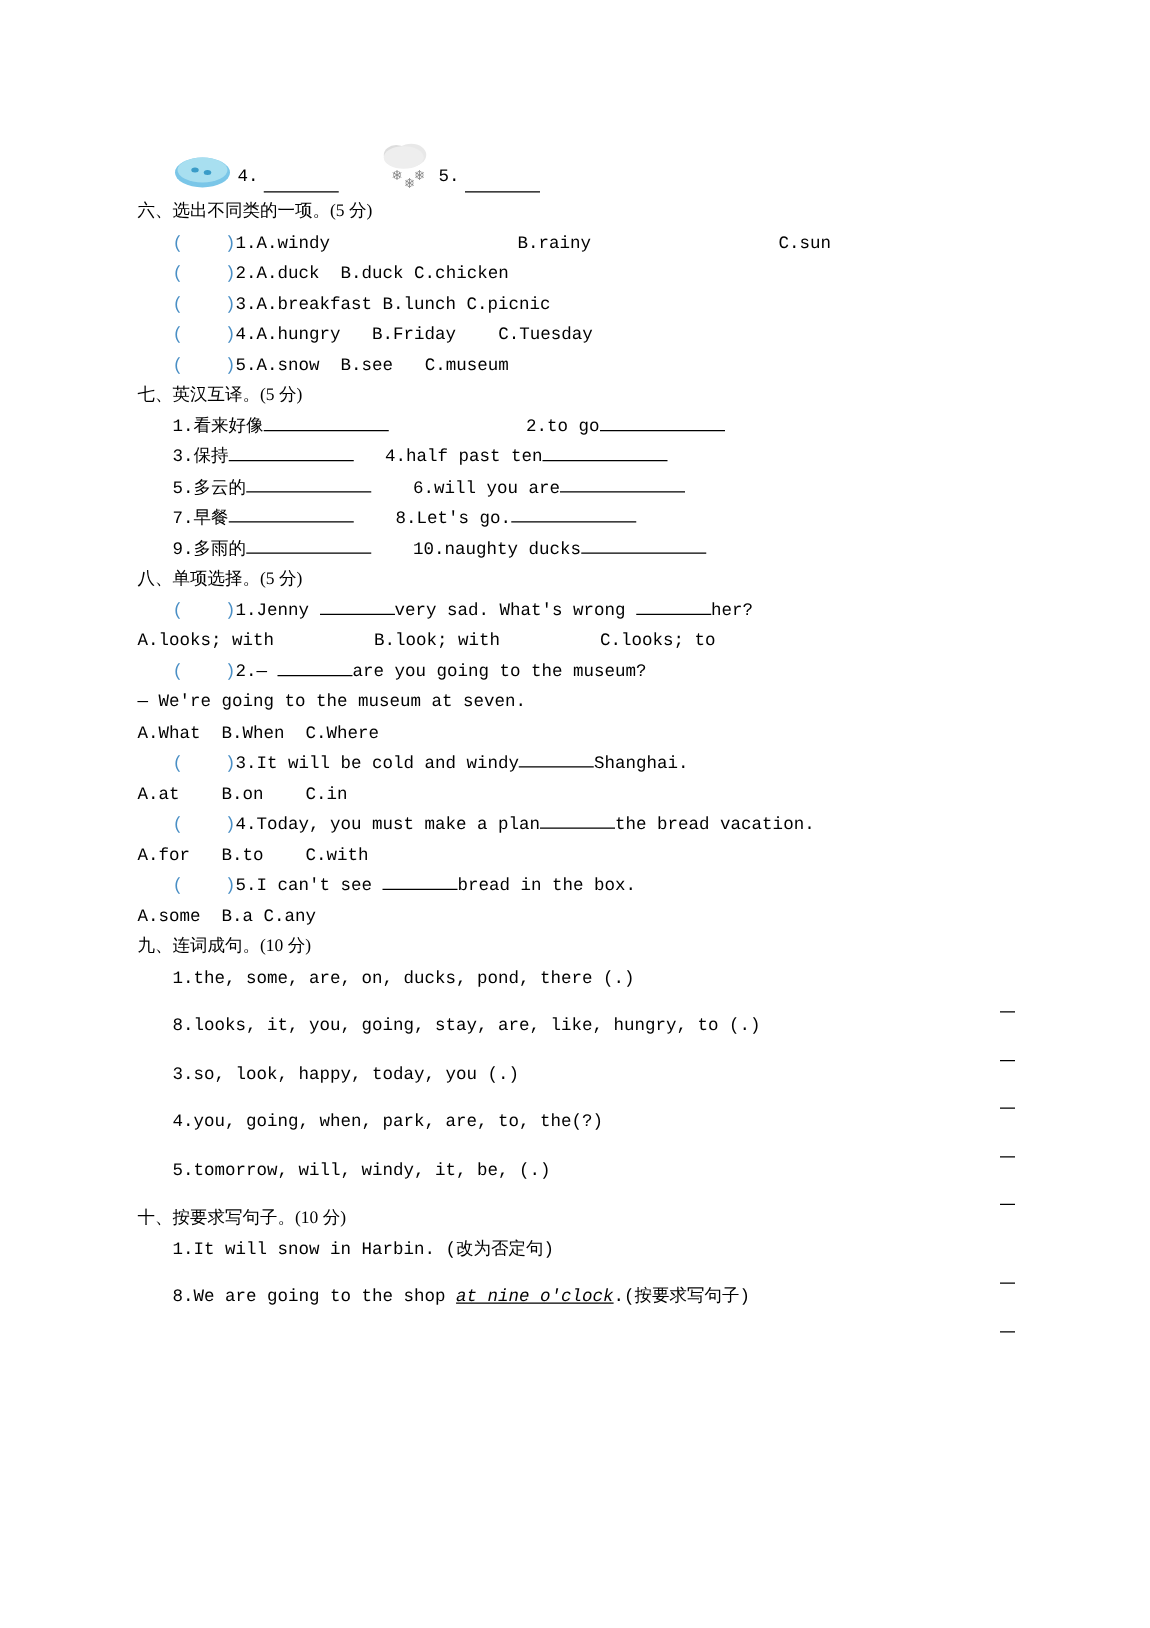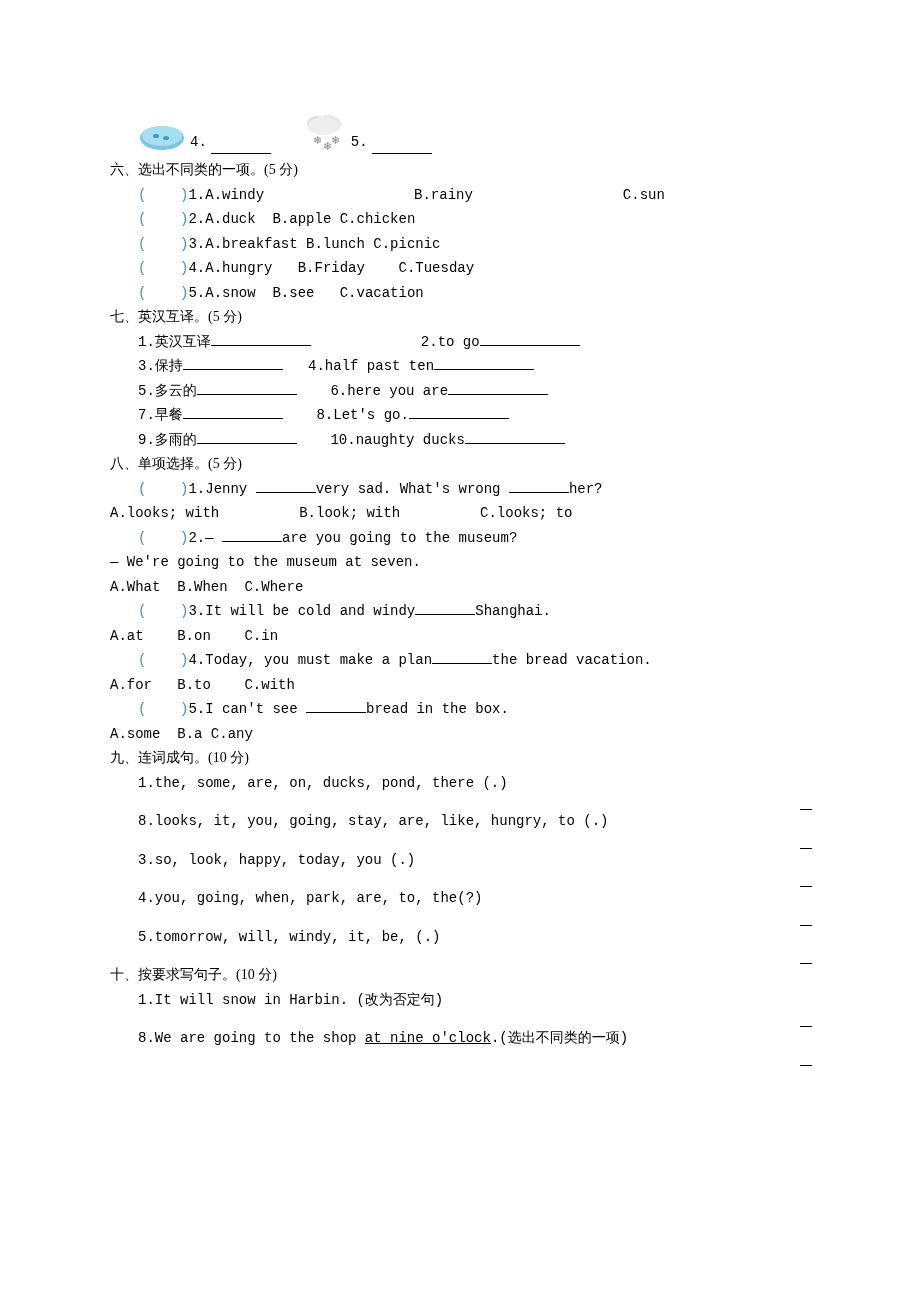--- a/index.html
+++ b/index.html
@@ -44,21 +44,21 @@
       vertical-align: bottom;
     }
     .trail-blank {
       float: right;
       border-bottom: 1px solid #000;
       width: 12px;
       height: 14px;
       margin-right: -2px;
     }
     .spacer { height: 14px; }
-    .underline { text-decoration: underline; }
+    .underline { text-decoration: underline; font-style: italic; }
   </style>
 </head>
 <body>
 
 <div class="image-row">
   <span class="weather-icon">
     <svg viewBox="0 0 48 44">
       <ellipse cx="24" cy="28" rx="22" ry="12" fill="#7ac6e8"></ellipse>
       <ellipse cx="24" cy="26" rx="20" ry="10" fill="#a8dff0"></ellipse>
       <ellipse cx="18" cy="26" rx="3" ry="2" fill="#3a9cc8"></ellipse>
@@ -79,35 +79,35 @@
     </svg>
   </span>
   <span class="mono">5.</span>
   <span class="blank blank-sm"></span>
 </div>
 
 <div class="section-title">六、选出不同类的一项。(5 分)</div>
 
 <div class="indent1 mono"><span class="bracket">(&nbsp;&nbsp;&nbsp;&nbsp;)</span><span>1.</span><span>A.windy</span><span style="display:inline-block;width:150px;"></span><span>B.rainy</span><span style="display:inline-block;width:150px;"></span><span>C.sun</span></div>
 
-<div class="indent1 mono"><span class="bracket">(&nbsp;&nbsp;&nbsp;&nbsp;)</span><span>2.</span><span>A.duck</span>&nbsp;&nbsp;<span>B.apple</span>&nbsp;<span>C.chicken</span></div>
+<div class="indent1 mono"><span class="bracket">(&nbsp;&nbsp;&nbsp;&nbsp;)</span><span>2.</span><span>A.duck</span>&nbsp;&nbsp;<span>B.duck</span>&nbsp;<span>C.chicken</span></div>
 
 <div class="indent1 mono"><span class="bracket">(&nbsp;&nbsp;&nbsp;&nbsp;)</span><span>3.</span><span>A.breakfast</span>&nbsp;<span>B.lunch</span>&nbsp;<span>C.picnic</span></div>
 
 <div class="indent1 mono"><span class="bracket">(&nbsp;&nbsp;&nbsp;&nbsp;)</span><span>4.</span><span>A.hungry</span>&nbsp;&nbsp;&nbsp;<span>B.Friday</span>&nbsp;&nbsp;&nbsp;&nbsp;<span>C.Tuesday</span></div>
 
-<div class="indent1 mono"><span class="bracket">(&nbsp;&nbsp;&nbsp;&nbsp;)</span><span>5.</span><span>A.snow</span>&nbsp;&nbsp;<span>B.see</span>&nbsp;&nbsp;&nbsp;<span>C.vacation</span></div>
+<div class="indent1 mono"><span class="bracket">(&nbsp;&nbsp;&nbsp;&nbsp;)</span><span>5.</span><span>A.snow</span>&nbsp;&nbsp;<span>B.see</span>&nbsp;&nbsp;&nbsp;<span>C.museum</span></div>
 
 <div class="section-title">七、英汉互译。(5 分)</div>
 
-<div class="indent1 mono"><span>1.</span><span>英汉互译</span><span class="blank blank-lg"></span><span style="display:inline-block;width:110px;"></span><span>2.</span><span>to go</span><span class="blank blank-lg"></span></div>
+<div class="indent1 mono"><span>1.</span><span>看来好像</span><span class="blank blank-lg"></span><span style="display:inline-block;width:110px;"></span><span>2.</span><span>to go</span><span class="blank blank-lg"></span></div>
 
 <div class="indent1 mono"><span>3.</span><span>保持</span><span class="blank blank-lg"></span>&nbsp;&nbsp;&nbsp;<span>4.</span><span>half past ten</span><span class="blank blank-lg"></span></div>
 
-<div class="indent1 mono"><span>5.</span><span>多云的</span><span class="blank blank-lg"></span>&nbsp;&nbsp;&nbsp;&nbsp;<span>6.</span><span>here you are</span><span class="blank blank-lg"></span></div>
+<div class="indent1 mono"><span>5.</span><span>多云的</span><span class="blank blank-lg"></span>&nbsp;&nbsp;&nbsp;&nbsp;<span>6.</span><span>will you are</span><span class="blank blank-lg"></span></div>
 
 <div class="indent1 mono"><span>7.</span><span>早餐</span><span class="blank blank-lg"></span>&nbsp;&nbsp;&nbsp;&nbsp;<span>8.</span><span>Let's go.</span><span class="blank blank-lg"></span></div>
 
 <div class="indent1 mono"><span>9.</span><span>多雨的</span><span class="blank blank-lg"></span>&nbsp;&nbsp;&nbsp;&nbsp;<span>10.</span><span>naughty ducks</span><span class="blank blank-lg"></span></div>
 
 <div class="section-title">八、单项选择。(5 分)</div>
 
 <div class="indent1 mono"><span class="bracket">(&nbsp;&nbsp;&nbsp;&nbsp;)</span><span>1.</span><span>Jenny </span><span class="blank blank-sm"></span><span>very sad. What's wrong </span><span class="blank blank-sm"></span><span>her?</span></div>
 <div class="mono"><span>A.looks; with</span><span style="display:inline-block;width:80px;"></span><span>B.look; with</span><span style="display:inline-block;width:80px;"></span><span>C.looks; to</span></div>
 
@@ -152,17 +152,17 @@
   </div>
 <div class="spacer"></div>
 
 <div class="section-title">十、按要求写句子。(10 分)</div>
 
 <div class="indent1 mono"><span>1.It will snow in Harbin. </span><span>(改为否定句)</span></div>
 <div>
     <span class="trail-blank"></span>
   </div>
 <div class="spacer"></div>
-<div class="indent1 mono"><span>8.We are going to the shop </span><span class="underline">at nine o'clock</span><span>.</span><span>(选出不同类的一项)</span></div>
+<div class="indent1 mono"><span>8.We are going to the shop </span><span class="underline">at nine o'clock</span><span>.</span><span>(按要求写句子)</span></div>
 <div>
     <span class="trail-blank"></span>
   </div>
 <div class="spacer"></div>
 
 </body></html>

